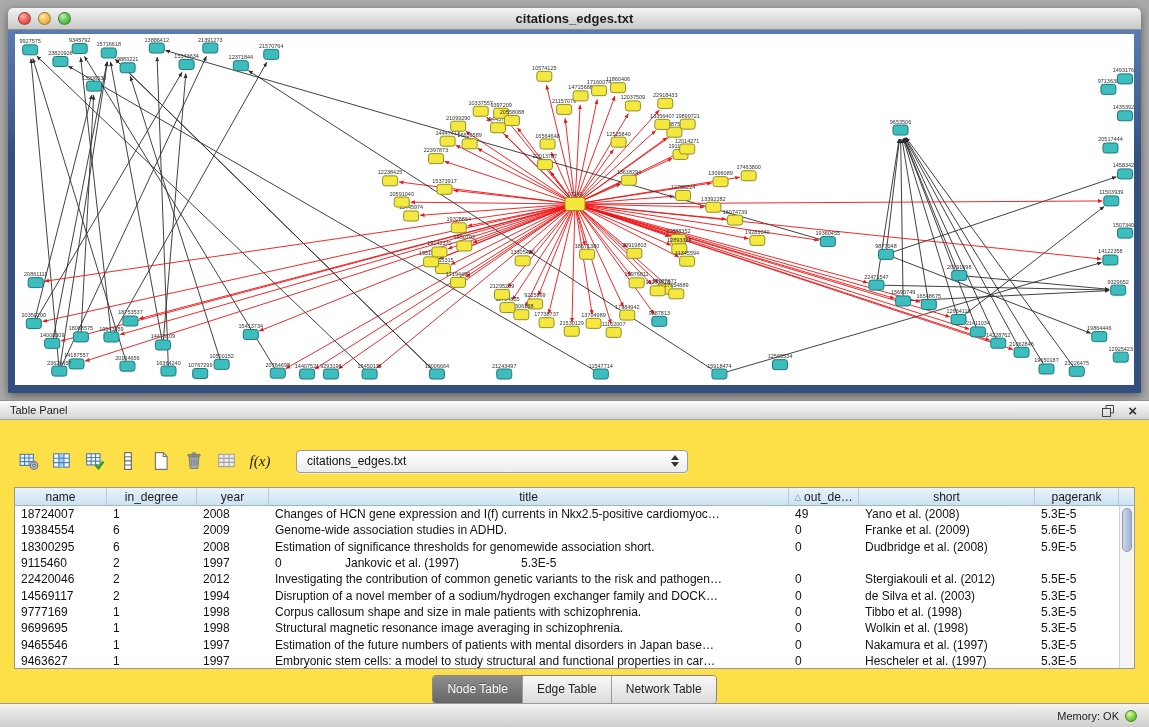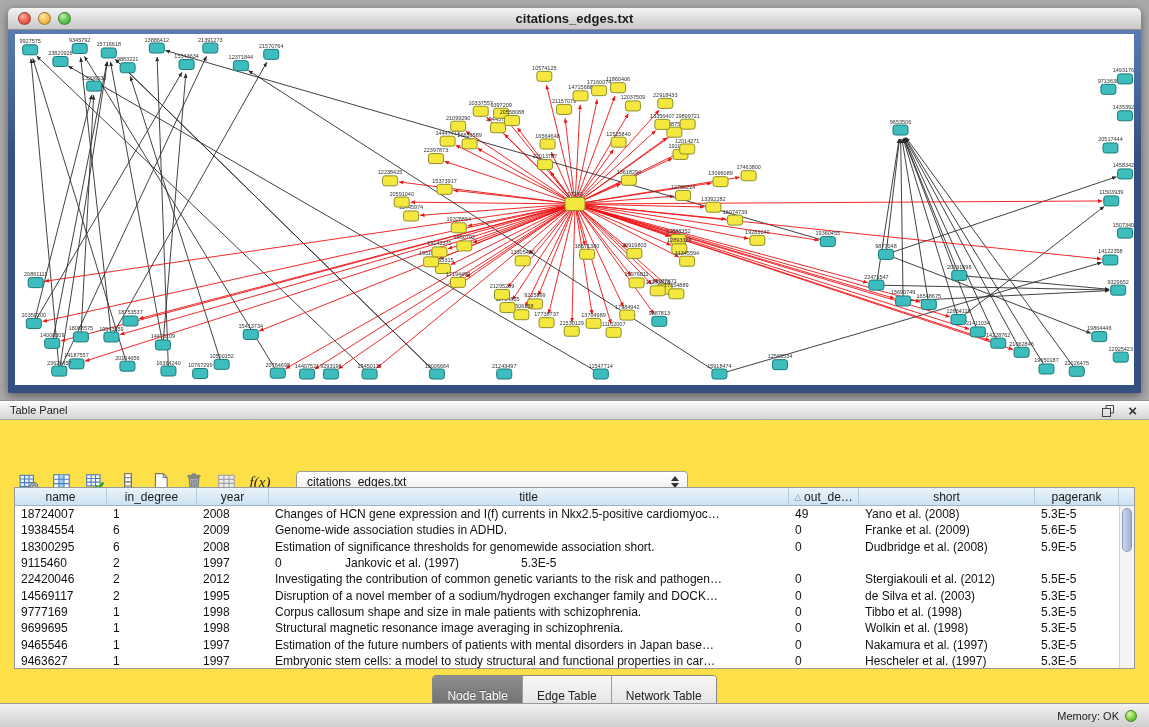--- a/index.html
+++ b/index.html
@@ -23,21 +23,21 @@
   .canvas svg { display:block; }
 
   
   .table-panel { position:absolute; left:0; top:400px; width:1149px; height:303px; background:#fde047; }
   .panel-header { height:20px; background:linear-gradient(#fdfdfd,#d4d4d4);
     border-top:1px solid #8f8f8f; border-bottom:1px solid #a6a6a6;
     font-size:11px; color:#222; line-height:19px; padding-left:10px; position:relative; }
   .panel-float { position:absolute; right:34px; top:3px; width:14px; height:14px; cursor:default; }
   .panel-close { position:absolute; right:12px; top:0; font-size:15px; font-weight:bold; color:#333; cursor:default; line-height:19px; }
 
-  .toolbar { position:absolute; left:16px; top:46px; height:30px; display:flex; align-items:center; gap:7px;margin-top:21px; }
+  .toolbar { position:absolute; left:16px; top:46px; height:30px; display:flex; align-items:center; gap:7px; }
   .tbtn { border:none; background:transparent; width:26px; height:26px; padding:0;
     display:flex; align-items:center; justify-content:center; cursor:default; }
   .tbtn.fx { font-family:"Liberation Serif", serif; font-style:italic; font-size:15px; color:#222; }
   .table-select { margin-left:16px; width:392px; height:23px; border:1px solid #9b9b9b; border-radius:4px;
     background:linear-gradient(#ffffff,#ececec); box-shadow:inset 0 1px 0 #fff, 0 1px 0 rgba(255,255,255,.6);
     display:flex; align-items:center; padding:0 8px 0 10px; font-size:12px; color:#111; }
   .sel-text { flex:1; white-space:nowrap; overflow:hidden; }
   .sel-arrows i { display:block; width:0; height:0; border-left:4px solid transparent; border-right:4px solid transparent; }
   .sel-arrows .up { border-bottom:5px solid #333; margin-bottom:2px; }
   .sel-arrows .dn { border-top:5px solid #333; }
@@ -55,21 +55,21 @@
   .c0 { width:92px; } .c1 { width:90px; } .c2 { width:72px; } .c3 { flex:1; }
   .c4 { width:70px; } .c5 { width:176px; } .c6 { width:84px; }
   .vscroll { position:absolute; right:0; top:18px; bottom:0; width:15px;
     background:#f4f4f4; border-left:1px solid #d2d2d2; }
   .vthumb { position:absolute; left:2px; top:2px; width:10px; height:44px; border-radius:5px;
     background:linear-gradient(90deg,#cfd8ea,#9fb0cf); border:1px solid #8d9cba; }
 
   .tabs { position:absolute; left:0; right:0; top:275px; display:flex; justify-content:center; }
   .tab-group { display:flex; border:1px solid #878787; border-radius:4px; overflow:hidden;
     box-shadow:0 1px 0 rgba(255,255,255,.7); }
-  .tab { padding:13px 14px; font-size:12px; line-height:15px; color:#222;
+  .tab { padding:6px 14px; font-size:12px; line-height:15px; color:#222;
     background:linear-gradient(#f8f8f8,#dcdcdc); border-left:1px solid #9c9c9c; cursor:default; }
   .tab:first-child { border-left:none; }
   .tab.active { background:linear-gradient(#8d8d8d,#666666); color:#fff; text-shadow:0 -1px 0 rgba(0,0,0,.3); }
 
   
   .status-bar { position:absolute; left:0; top:703px; width:1149px; height:24px;
     background:linear-gradient(#f3f3f3,#cfcfcf); border-top:1px solid #9a9a9a; }
   .mem-label { position:absolute; right:30px; top:6px; font-size:11px; color:#222;margin-left:17px; }
   .mem-dot { position:absolute; right:12px; top:6px; width:12px; height:12px; border-radius:50%;
     border:1px solid #55802a; background:radial-gradient(circle at 35% 30%, #dcf8b0, #7ed943 50%, #3f9e1e); }
@@ -606,21 +606,21 @@
             <div class="tcell c1">2</div>
             <div class="tcell c2">2012</div>
             <div class="tcell c3">Investigating the contribution of common genetic variants to the risk and pathogen…</div>
             <div class="tcell c4">0</div>
             <div class="tcell c5">Stergiakouli et al. (2012)</div>
             <div class="tcell c6">5.5E-5</div>
           </div>
           <div class="trow">
             <div class="tcell c0">14569117</div>
             <div class="tcell c1">2</div>
-            <div class="tcell c2">1995</div>
+            <div class="tcell c2">1994</div>
             <div class="tcell c3">Disruption of a novel member of a sodium/hydrogen exchanger family and DOCK…</div>
             <div class="tcell c4">0</div>
             <div class="tcell c5">de Silva et al. (2003)</div>
             <div class="tcell c6">5.3E-5</div>
           </div>
           <div class="trow">
             <div class="tcell c0">9777169</div>
             <div class="tcell c1">1</div>
             <div class="tcell c2">1998</div>
             <div class="tcell c3">Corpus callosum shape and size in male patients with schizophrenia.</div>

